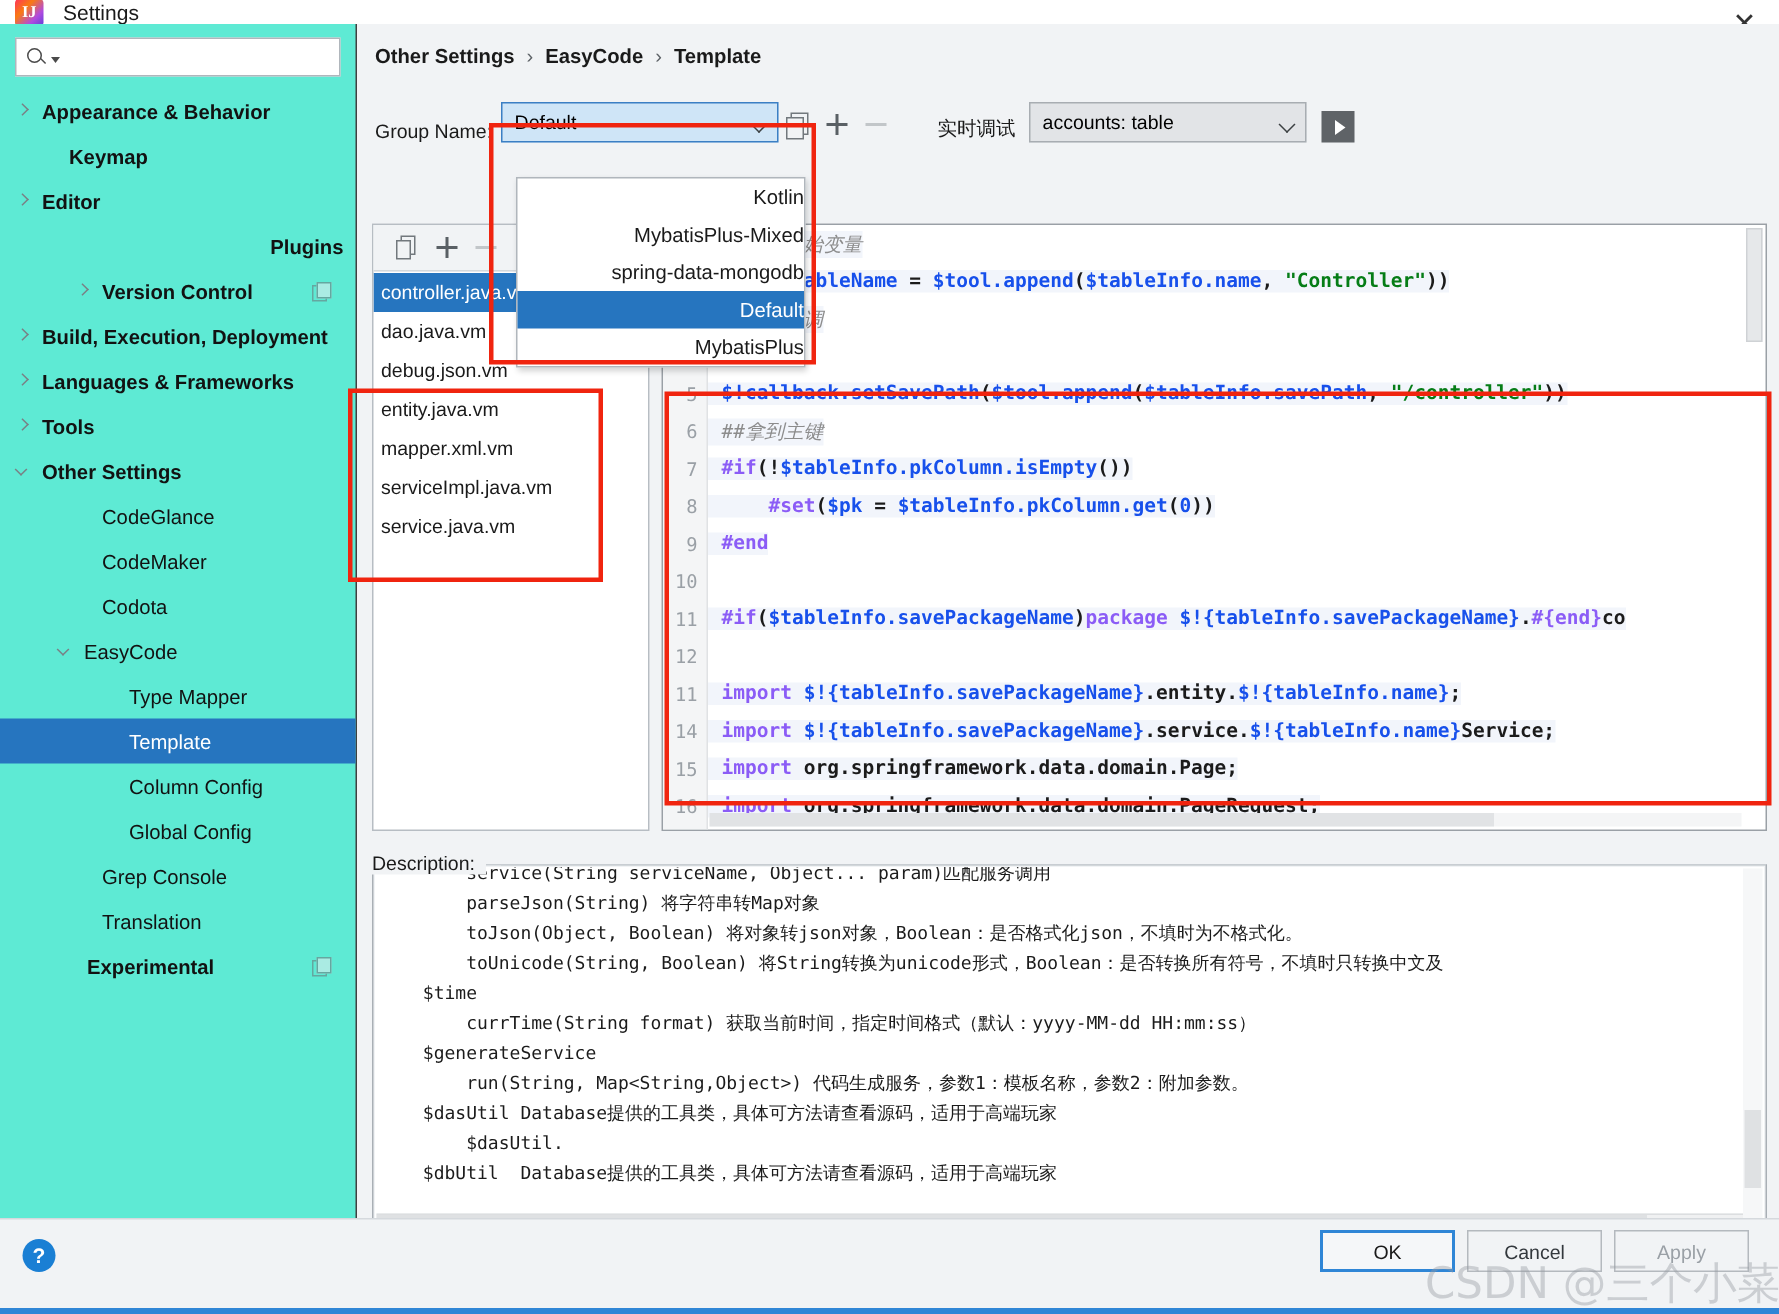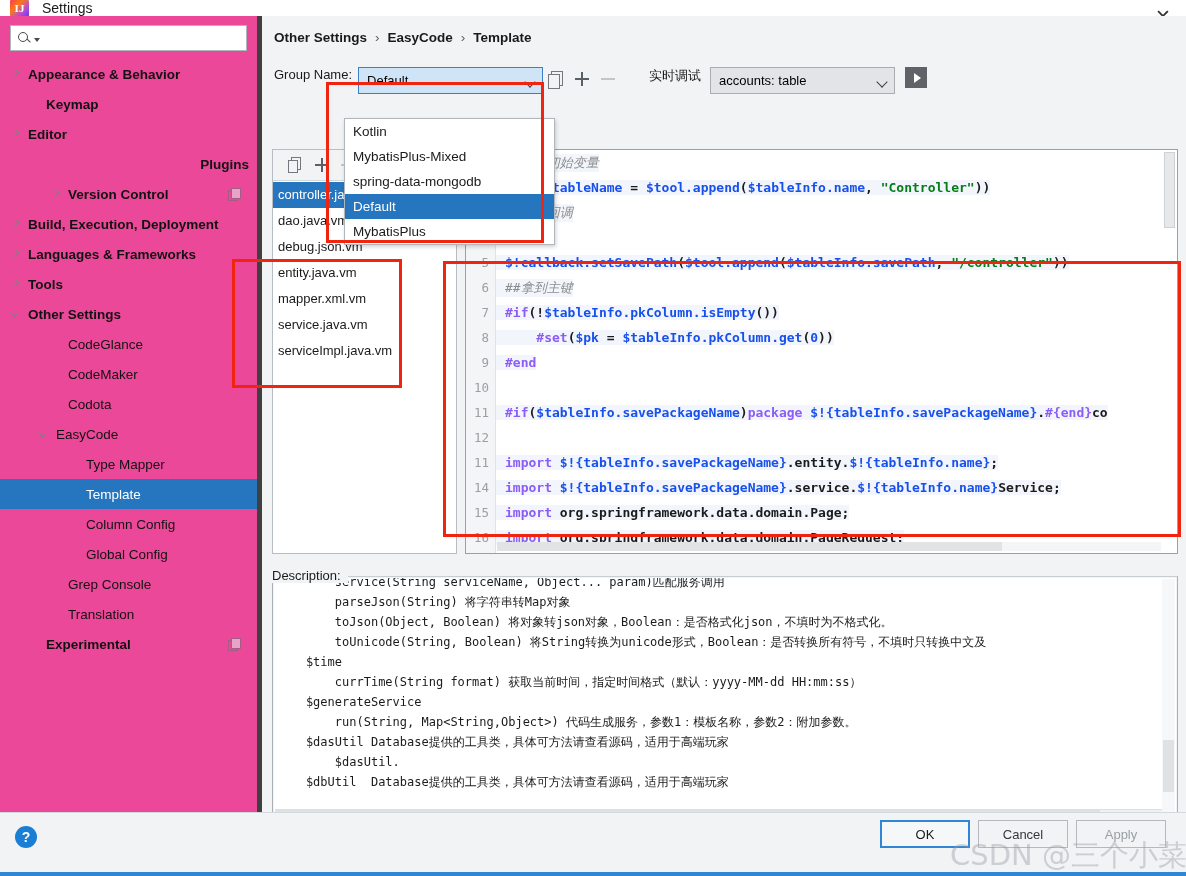--- a/index.html
+++ b/index.html
@@ -32,21 +32,21 @@
     position:absolute; right:0; top:0; width:46px; height:32px;
     display:flex; align-items:center; justify-content:center;
     font-size:19px; color:#333; cursor:pointer; font-family:"DejaVu Sans", sans-serif;
   }
 
   
   #body-wrap { display:flex; height:812px; }
 
   
   #sidebar {
-    width:262px; background:#ec4899; border-right:5px solid #404040;
+    width:238px; background:#5eead4; border-right:1px solid #404040;
     position:relative; flex:none;
   }
   #search-box {
     margin:9px 10px 0 10px; height:26px; background:#fff;
     border:1px solid #b0b6bc; display:flex; align-items:center;
     padding:0 6px;
   }
   #search-box .mag {
     width:14px; height:14px; position:relative; margin-right:3px; flex:none;
   }
@@ -106,21 +106,21 @@
 
   #breadcrumb {
     padding:14px 0 0 12px; font-size:13.5px; font-weight:bold; color:#1a1a1a;
     display:flex; align-items:center; gap:8px;
   }
   #breadcrumb .sep { color:#5c6166; font-weight:normal; }
 
   
   #toolbar {
     margin-top:22px; padding-left:12px; height:28px;
-    display:flex; align-items:flex-start;
+    display:flex; align-items:flex-end;
   }
   .lbl { font-size:13px; color:#1a1a1a; }
   .combo {
     height:27px; border:1px solid #9aa0a6; background:#ffffff;
     display:flex; align-items:center; padding:0 4px 0 8px;
     font-size:13px; position:relative; cursor:pointer;
   }
   .combo .cval { flex:1; white-space:nowrap; overflow:hidden; }
   .combo .chev {
     width:14px; height:14px; position:relative; flex:none; margin-left:6px;
@@ -277,23 +277,24 @@
     position:absolute; left:0; bottom:0; width:1186px; height:4px; background:#2f86d6;
   }
   #watermark {
     position:absolute; left:950px; top:836px; font-size:29px;
     color:rgba(150,156,162,.42); white-space:nowrap;
     font-family:"DejaVu Sans", sans-serif; pointer-events:none; z-index:40;
   }
 
   
   #dropdown {
-    position:absolute; left:344px; top:118px; width:211px;
+    position:absolute; left:344px; top:118px; width:193px;
     background:#ffffff; border:1px solid #b0b6bc; z-index:30;
     box-shadow:1px 2px 4px rgba(0,0,0,.18);
+    text-align:right;
   }
   .ditem {
     height:25px; line-height:25px; padding-left:8px;
     font-size:13.5px; color:#1a1a1a; cursor:pointer; white-space:nowrap;
   }
   .ditem.selected { background:#2675bf; color:#ffffff; }
 
   
   .redbox {
     position:absolute; border:3px solid #f0240f; z-index:35; pointer-events:none;
@@ -390,21 +391,21 @@
           <span>Global Config</span>
         </div>
         <div class="tnode" style="padding-left: 50px;">
           <span class="arrow"></span>
           <span>Grep Console</span>
         </div>
         <div class="tnode" style="padding-left: 50px;">
           <span class="arrow"></span>
           <span>Translation</span>
         </div>
-        <div class="tnode bold" style="padding-left: 28px;">
+        <div class="tnode bold" style="padding-left: 40px;">
           <span class="arrow"></span>
           <span>Experimental</span>
           <span class="copyico"></span>
         </div>
       </div>
   </div>
 
   <div id="content">
 
     <div id="breadcrumb">
@@ -442,22 +443,22 @@
           </div>
           <div class="plus-ico"></div>
           <div class="minus-ico"></div>
         </div>
         <div id="file-list">
             <div class="fitem selected">controller.java.vm</div>
             <div class="fitem">dao.java.vm</div>
             <div class="fitem">debug.json.vm</div>
             <div class="fitem">entity.java.vm</div>
             <div class="fitem">mapper.xml.vm</div>
+            <div class="fitem">serviceImpl.java.vm</div>
             <div class="fitem">service.java.vm</div>
-            <div class="fitem">serviceImpl.java.vm</div>
           </div>
       </div>
 
       <div id="code-panel">
         <div id="gutter"></div>
         <div id="code-lines">
             <div class="cl hl">
               <span class="ln">1</span>
               <span class="ctxt"><span class="tok-c">##定义初始变量</span></span>
             </div>

